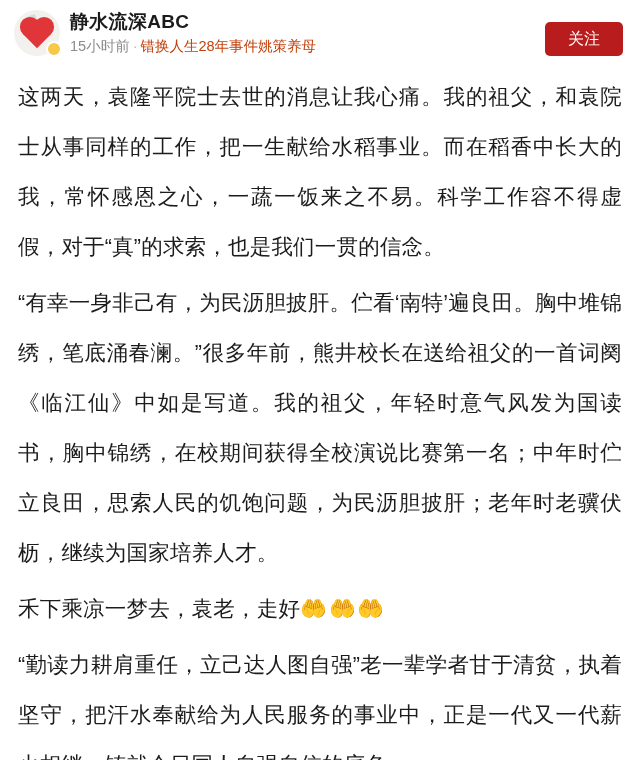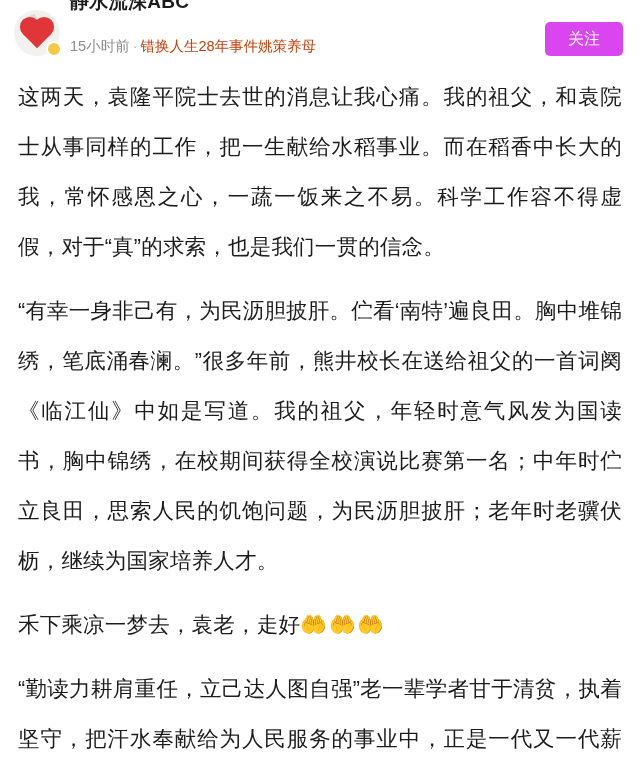--- a/index.html
+++ b/index.html
@@ -100,36 +100,36 @@
     color: #1b1b1b;
     line-height: 24px;
     letter-spacing: .3px;
   }
   .meta-line {
     display: flex;
     align-items: center;
     font-size: 14.5px;
     color: #8c8c8c;
     line-height: 20px;
-    margin-top: 22px;
+    margin-top: 2px;
     white-space: nowrap;
     overflow: hidden;
   }
   .meta-sep {
     margin: 0 3px;
     color: #b9b9b9;
   }
   .meta-topic {
     color: #c2410c;
   }
   .follow-btn {
     flex: 0 0 auto;
     margin-top: 4px;
     margin-left: 8px;
-    background: #d946ef;
+    background: #b91c1c;
     color: #ffffff;
     font-size: 16px;
     border: none;
     border-radius: 5px;
     width: 78px;
     height: 34px;
     line-height: 34px;
     text-align: center;
     cursor: pointer;
     padding: 0;
@@ -143,21 +143,21 @@
   .para {
     font-size: 21.5px;
     line-height: 50px;
     color: #1c1c1c;
     margin: 0 0 2px 0;
     text-align: justify;
     letter-spacing: .2px;
     font-family: "Liberation Sans", sans-serif;
   }
   .para + .para {
-    margin-top: 14px;
+    margin-top: 6px;
   }
   .emoji {
     color: #f0c040;
     letter-spacing: 2px;
   }
 </style>
 </head>
 <body>
 
 <div class="page">

